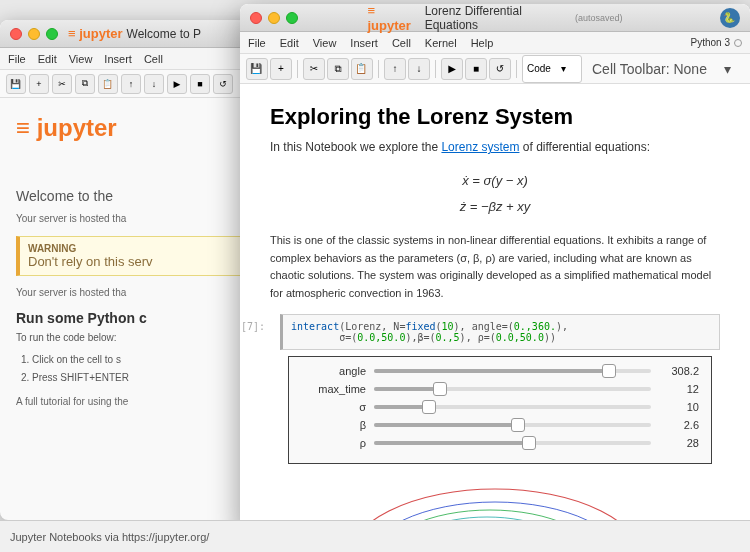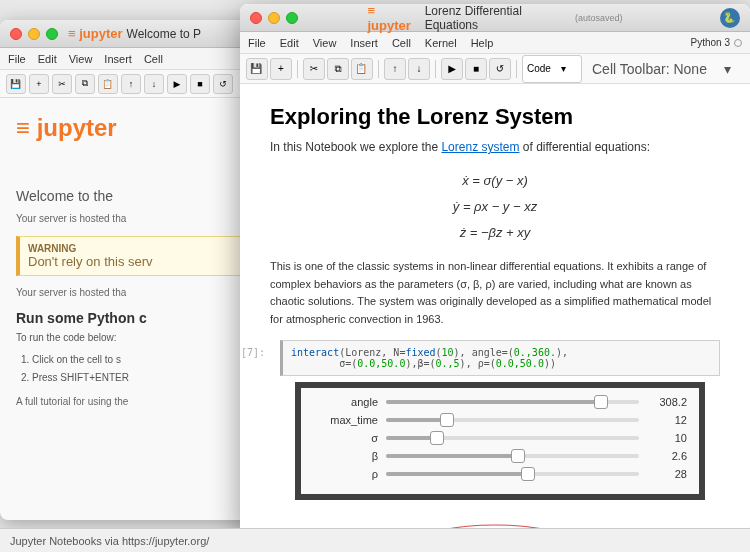--- a/index.html
+++ b/index.html
@@ -11,21 +11,21 @@
       overflow: hidden;
       position: relative;
     }
 
     
     .bottom-bar {
       position: absolute;
       bottom: 0;
       left: 0;
       right: 0;
-      height: 24px;
+      height: 32px;
       background: #f0f0f0;
       border-top: 1px solid #ccc;
       display: flex;
       align-items: center;
       padding: 0 10px;
       font-size: 11px;
       color: #555;
       z-index: 100;
     }
 
@@ -389,23 +389,23 @@
     }
 
     .cell-wrapper {
       position: relative;
       padding-left: 10px;
       margin-bottom: 8px;
     }
 
     .interact-widget {
       background: #f9f9f9;
-      border: 6px solid #404040;
+      border: 1px solid #404040;
       padding: 8px 12px;
-      margin: 6px 15px;
+      margin: 6px 8px;
       font-size: 11px;
     }
 
     .widget-row {
       display: flex;
       align-items: center;
       margin-bottom: 6px;
       gap: 8px;
     }
 
@@ -565,21 +565,20 @@
       <span>▾</span>
     </div>
   </div>
   <div class="notebook-content">
     <h1 class="notebook-title">Exploring the Lorenz System</h1>
     <p class="notebook-intro">
       In this Notebook we explore the <span class="lorenz-link">Lorenz system</span> of differential equations:
     </p>
     <div class="math-equations">
       <div>ẋ = σ(y − x)</div>
-      <div>ẏ = ρx − y − xz</div>
       <div>ż = −βz + xy</div>
     </div>
     <p class="notebook-body">This is one of the classic systems in non-linear differential equations. It exhibits a range of complex behaviors as the parameters (σ, β, ρ) are varied, including what are known as chaotic solutions. The system was originally developed as a simplified mathematical model for atmospheric convection in 1963.</p>
 
     <div class="cell-wrapper">
       <div class="code-cell-front">
         <span class="cell-label">In [7]:</span>
         <span>
           <span class="code-func">interact</span>(Lorenz, N=<span class="code-func">fixed</span>(<span class="code-num">10</span>), angle=(<span class="code-num">0.,360.</span>),<br>
           &nbsp;&nbsp;&nbsp;&nbsp;&nbsp;&nbsp;&nbsp;&nbsp;σ=(<span class="code-num">0.0,50.0</span>),β=(<span class="code-num">0.,5</span>), ρ=(<span class="code-num">0.0,50.0</span>))

